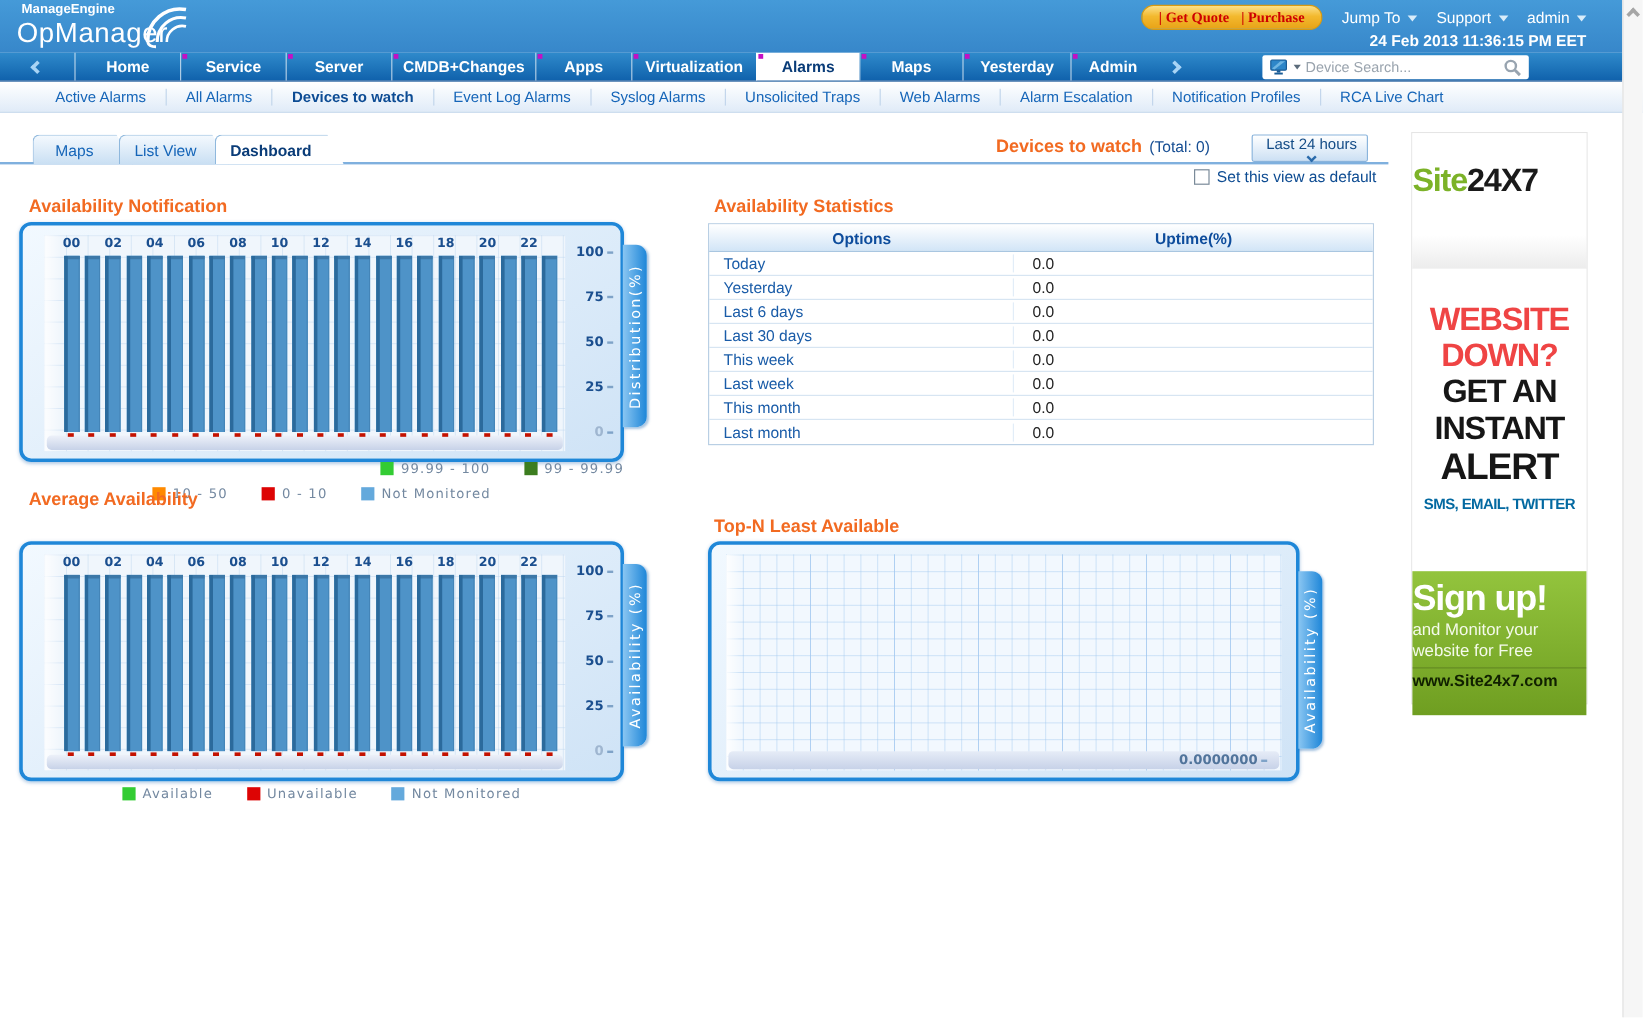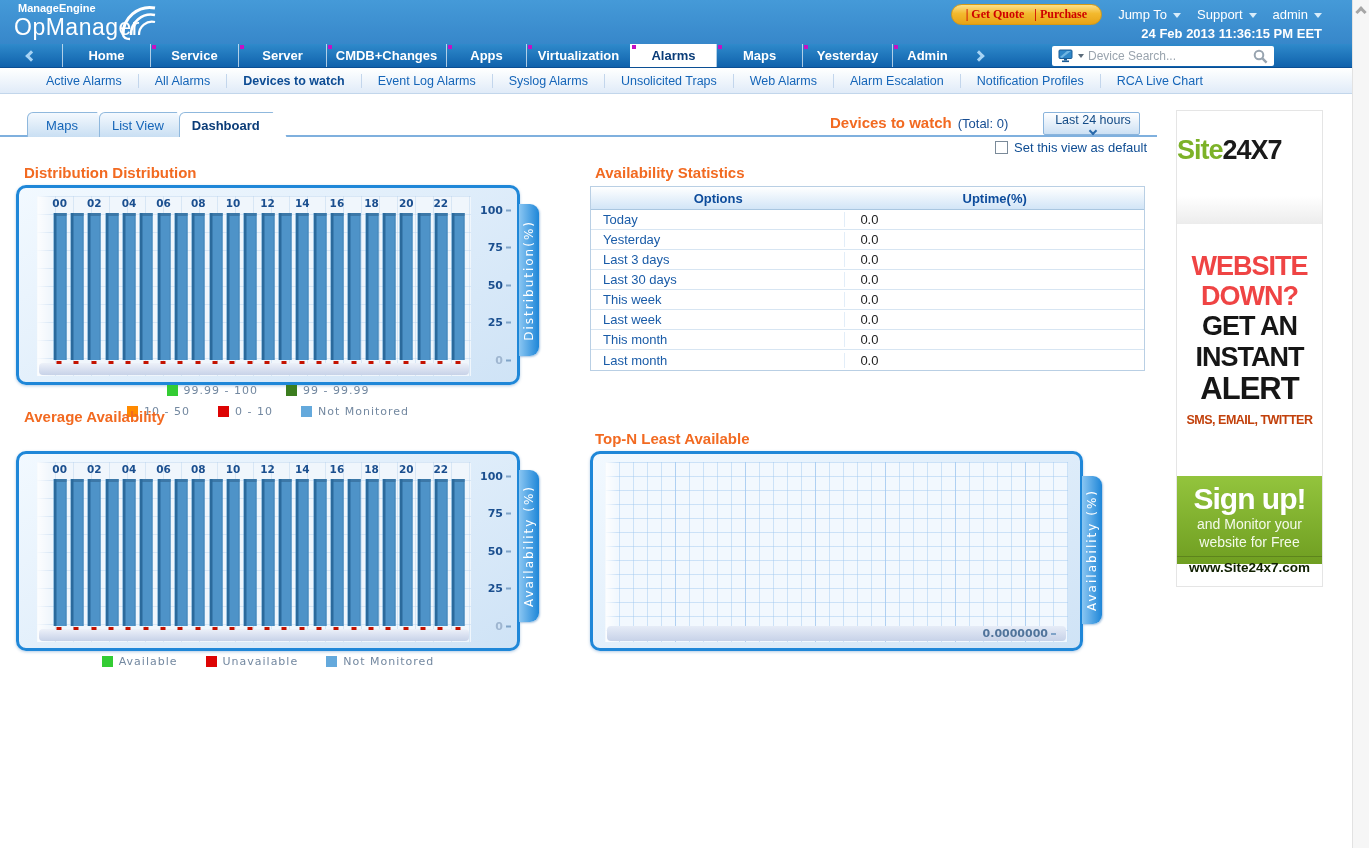--- a/index.html
+++ b/index.html
@@ -146,22 +146,22 @@
     border:1px solid #E5E5E5; }
   .ad-sec1 { height:113px; background:linear-gradient(#FFFFFF 75%,#ECECEC); text-align:left;
     padding-top:24px; }
   .ad-logo { font-size:27px; font-weight:bold; letter-spacing:-1px; }
   .ad-logo .g { color:#7CB228; } .ad-logo .k { color:#1A1A1A; }
   .ad-sub { font-size:13.5px; font-weight:bold; color:#111; line-height:1.25; }
   .ad-sec2 { height:252px; background:#fff; text-align:center; padding-top:28px; }
   .ad-red { color:#ef4444; font-weight:bold; font-size:27px; line-height:1.1; letter-spacing:-1px; }
   .ad-blk { color:#161616; font-weight:bold; font-size:27px; line-height:1.12; letter-spacing:-1px; }
   .ad-blk.big { font-size:31px; }
-  .ad-sms { margin-top:6px; color:#c2410c; font-weight:bold; font-size:12.5px; letter-spacing:-0.5px; }
-  .ad-sec3 { height:88px; background:linear-gradient(#93C43D,#6F9E21); text-align:center;
+  .ad-sms { margin-top:6px; color:#0369a1; font-weight:bold; font-size:12.5px; letter-spacing:-0.5px; }
+  .ad-sec3 { height:120px; background:linear-gradient(#93C43D,#6F9E21); text-align:left;
     padding-top:6px; }
   .ad-sign { color:#fff; font-weight:bold; font-size:30px; letter-spacing:-1px; }
   .ad-free { color:#F4FAEA; font-size:14px; line-height:1.25; }
   .ad-url { margin-top:5px; padding-top:3px; border-top:1px solid rgba(0,0,0,.18);
     color:#102000; font-weight:bold; font-size:13.5px; }
 
   
   .scrollbar { position:absolute; right:0; top:0; width:17px; height:848px; background:#F6F6F6;
     border-left:1px solid #E2E2E2; }
   .sb-up { position:absolute; top:8px; left:4px; width:8px; height:8px;
@@ -293,21 +293,21 @@
   </div>
   <div class="select">
     <span>Last 24 hours</span>
     <i class="chev"></i>
   </div>
   <div class="setdef">
     <div class="checkbox"></div>
     <label>Set this view as default</label>
   </div>
 
-  <div class="sec-title" style="left:24px; top:164px;">Distribution Distribution</div>
+  <div class="sec-title" style="left:24px; top:164px;">Availability Notification</div>
   <div class="panel" style="left:16px; top:185px; width:504px; height:200px;">
     <div class="plot">
       <div class="strip"></div>
       <div class="bars" id="distBars">
           <div class="bar-slot">
             <span class="hourlab">00</span>
             <div class="bar" style="height: 147px;"></div>
             <div class="redtick"></div>
           </div>
           <div class="bar-slot">
@@ -434,21 +434,21 @@
         </div>
         <div class="ytick zero" style="top: 164px;">
           <span>0</span>
           <i class="tickmark"></i>
         </div>
       </div>
     <div class="axis-tab" style="top:16px; height:152px;">
       <span>Distribution(%)</span>
     </div>
   </div>
-  <div class="legend-row" style="top:384px;" id="distLegend0">
+  <div class="legend-row" style="top:384px;justify-content:flex-end;" id="distLegend0">
       <div class="legend-item">
         <i style="background: rgb(51, 204, 51);"></i>
         <span>99.99 - 100</span>
       </div>
       <div class="legend-item">
         <i style="background: rgb(60, 125, 31);"></i>
         <span>99 - 99.99</span>
       </div>
     </div>
   <div class="legend-row" style="top:405px;" id="distLegend1">
@@ -475,21 +475,21 @@
     <div id="statsRows">
         <div class="stats-row">
           <div class="c1">Today</div>
           <div class="c2">0.0</div>
         </div>
         <div class="stats-row">
           <div class="c1">Yesterday</div>
           <div class="c2">0.0</div>
         </div>
         <div class="stats-row">
-          <div class="c1">Last 3 days</div>
+          <div class="c1">Last 6 days</div>
           <div class="c2">0.0</div>
         </div>
         <div class="stats-row">
           <div class="c1">Last 30 days</div>
           <div class="c2">0.0</div>
         </div>
         <div class="stats-row">
           <div class="c1">This week</div>
           <div class="c2">0.0</div>
         </div>

